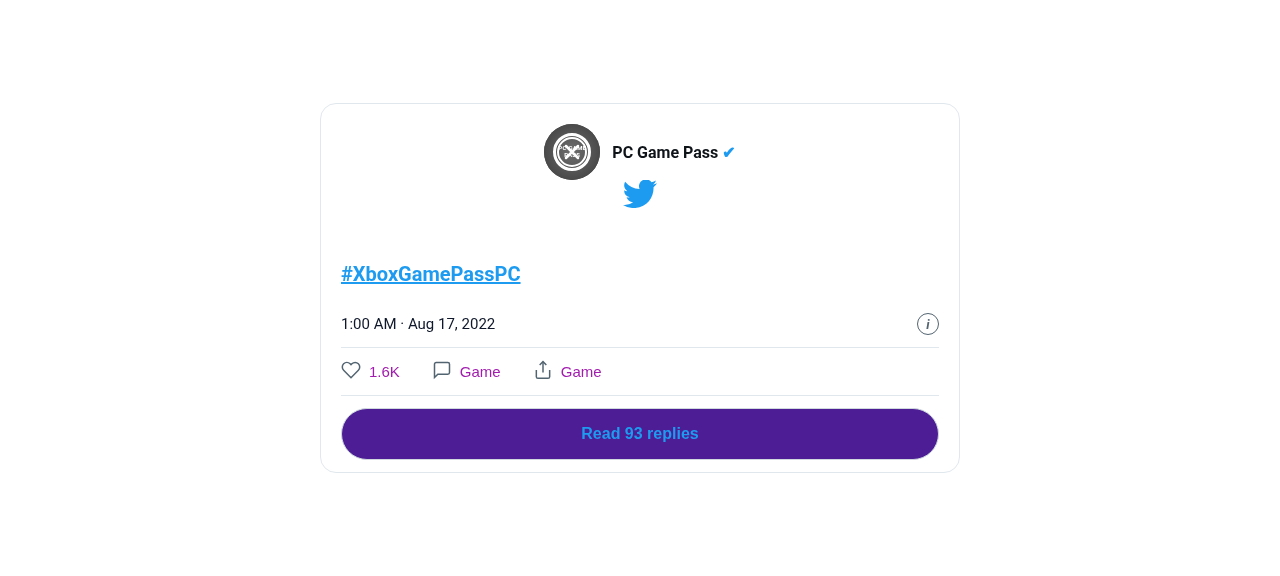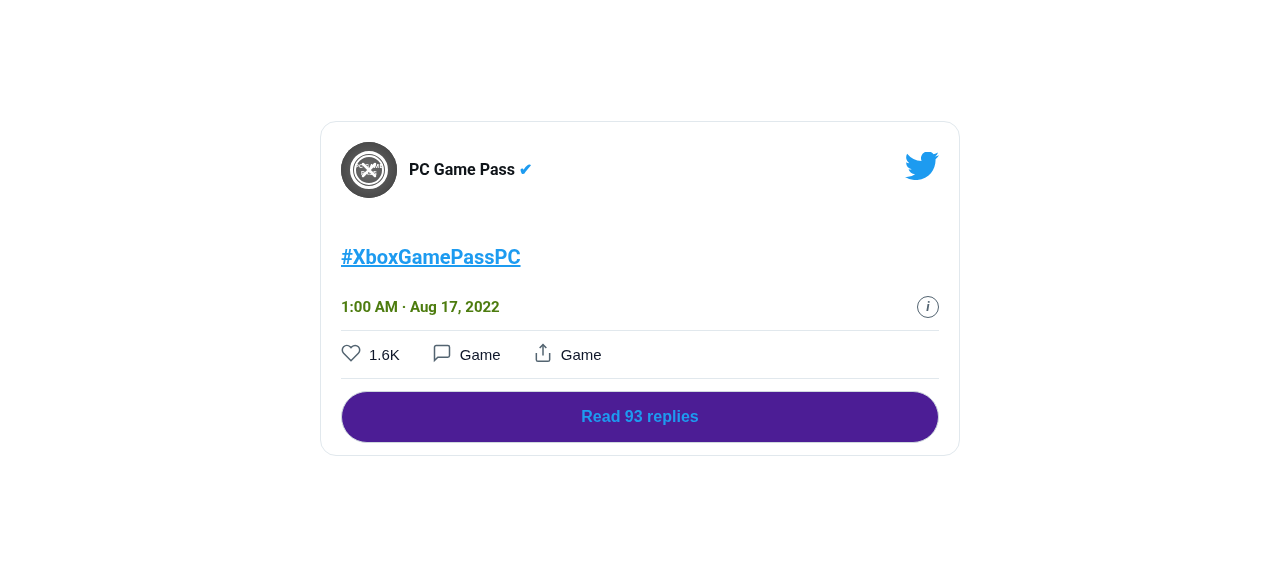--- a/index.html
+++ b/index.html
@@ -19,20 +19,21 @@
       max-width: 640px;
       width: 100%;
       padding: 20px 20px 0 20px;
       position: relative;
     }
     .tweet-header {
       display: flex;
       align-items: center;
       justify-content: space-between;
       margin-bottom: 16px;
+      flex-direction: column;
     }
     .tweet-header-left {
       display: flex;
       align-items: center;
       gap: 12px;
     }
     .avatar {
       width: 56px;
       height: 56px;
       border-radius: 50%;
@@ -125,22 +126,21 @@
     }
     .tweet-time {
       display: flex;
       align-items: center;
       justify-content: space-between;
       padding: 12px 0;
       border-bottom: 1px solid #e1e8ed;
     }
     .time-text {
       font-size: 15px;
-      color: #4d7c0f;
-      font-weight: bold;
+      color: #0f172a;
     }
     .info-icon {
       width: 22px;
       height: 22px;
       border-radius: 50%;
       border: 1.5px solid #536471;
       display: flex;
       align-items: center;
       justify-content: center;
       color: #536471;
@@ -154,21 +154,21 @@
       align-items: center;
       gap: 32px;
       padding: 12px 0;
       border-bottom: 1px solid #e1e8ed;
     }
     .action-btn {
       display: flex;
       align-items: center;
       gap: 8px;
       cursor: pointer;
-      color: #0f172a;
+      color: #a21caf;
       font-size: 15px;
       background: none;
       border: none;
       padding: 0;
     }
     .action-icon {
       font-size: 20px;
       line-height: 1;
     }
     .action-count {

